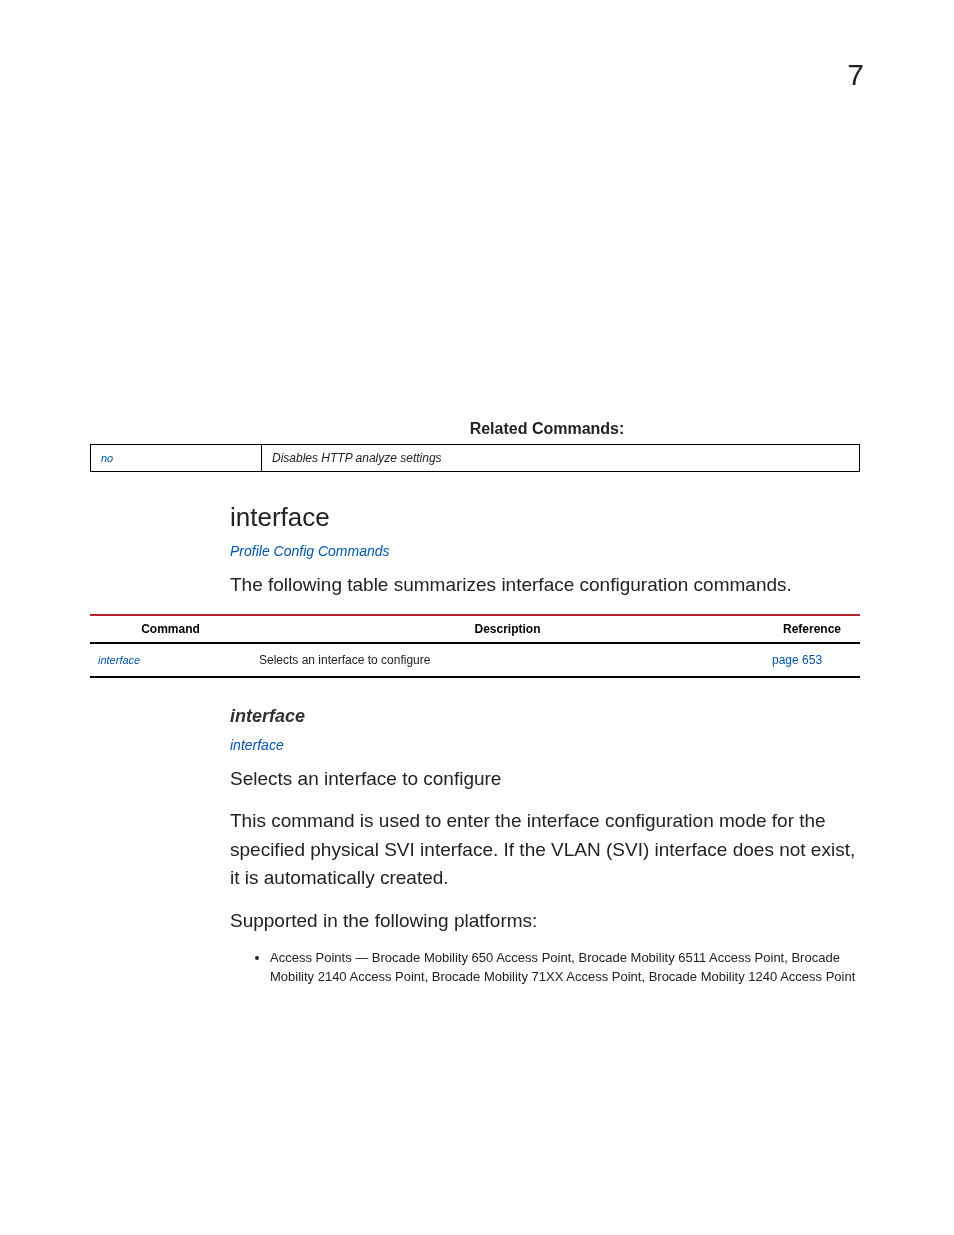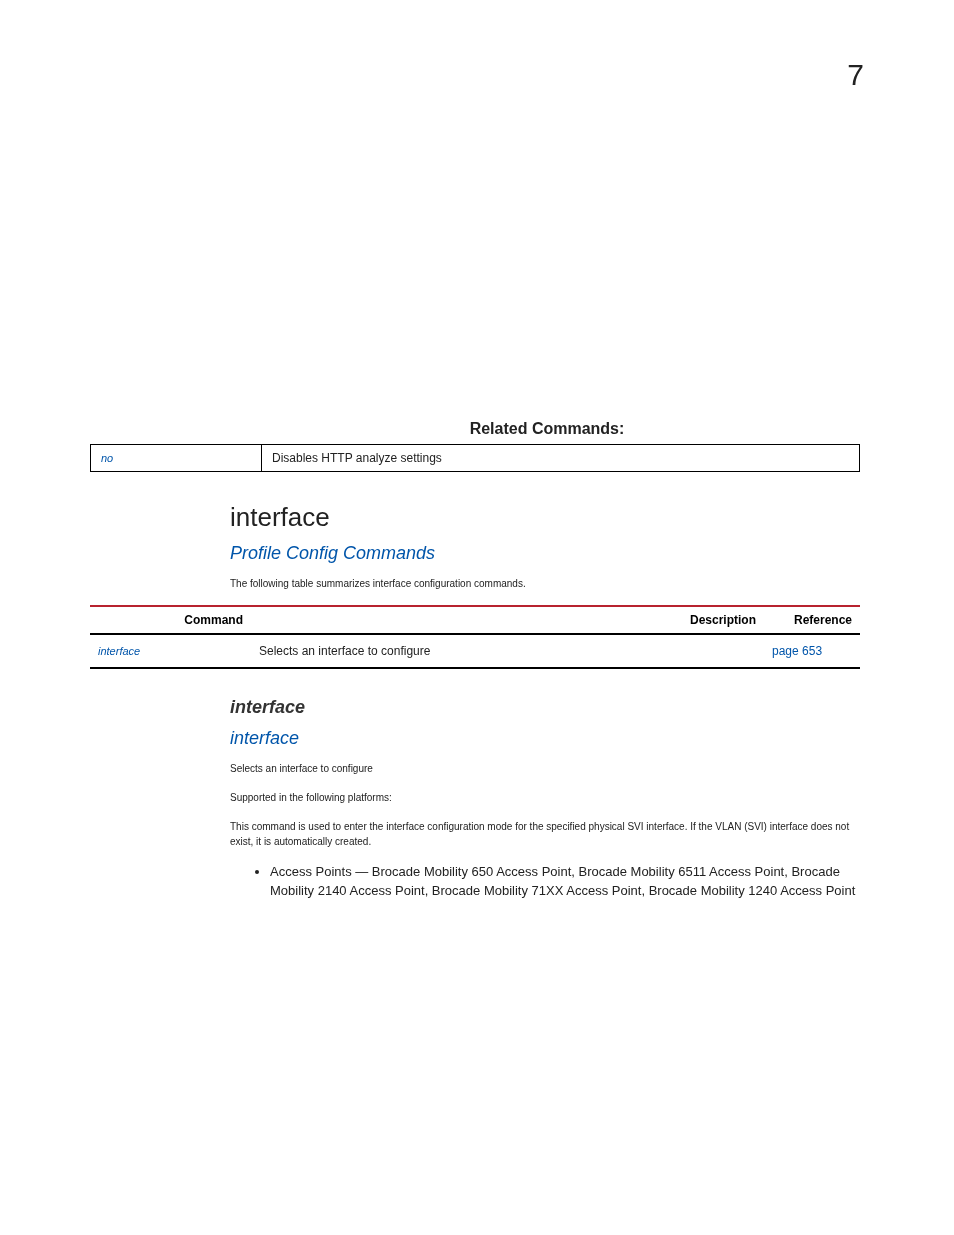--- a/index.html
+++ b/index.html
@@ -39,20 +39,21 @@
     border-collapse: collapse;
     width: 770px;
     margin-left: -140px;
     margin-bottom: 30px;
   }
   .simple-table td {
     border: 1px solid #000;
     padding: 6px 10px;
     font-size: 12px;
     vertical-align: top;
+    font-style: italic;
   }
   .simple-table .cmd-cell {
     width: 150px;
     color: #0055aa;
     font-style: italic;
   }
   .h1 {
     font-size: 26px;
     font-weight: normal;
     color: #222;
@@ -66,39 +67,39 @@
     margin: 28px 0 10px 0;
   }
   .link {
     color: #0055aa;
     font-style: italic;
     font-size: 11px;
   }
   .subtitle-link {
     color: #0055aa;
     font-style: italic;
-    font-size: 18px;
+    font-size: 14px;
     display: block;
     margin-bottom: 12px;
   }
   .body-text {
-    font-size: 10px;
+    font-size: 19px;
     margin: 10px 0 14px 0;
     line-height: 1.5;
     color: #222;
   }
   .cmd-table {
     border-collapse: collapse;
     width: 770px;
     margin-left: -140px;
     margin-top: 6px;
     font-size: 12px;
   }
   .cmd-table thead th {
-    text-align: right;
+    text-align: center;
     font-weight: bold;
     font-size: 12px;
     color: #000;
     padding: 6px 8px;
     border-top: 2px solid #b8232f;
     border-bottom: 2px solid #000;
   }
   .cmd-table tbody td {
     padding: 8px 8px;
     vertical-align: top;
@@ -164,20 +165,20 @@
           <td class="col-cmd"><a class="link">interface</a></td>
           <td>Selects an interface to configure</td>
           <td class="col-ref"><a>page 653</a></td>
         </tr>
       </tbody>
     </table>
 
     <div class="h2">interface</div>
     <a class="subtitle-link">interface</a>
     <div class="body-text">Selects an interface to configure</div>
+    <div class="body-text">This command is used to enter the interface configuration mode for the specified physical SVI interface. If the VLAN (SVI) interface does not exist, it is automatically created.</div>
     <div class="body-text">Supported in the following platforms:</div>
-    <div class="body-text">This command is used to enter the interface configuration mode for the specified physical SVI interface. If the VLAN (SVI) interface does not exist, it is automatically created.</div>
     <ul class="bullets">
       <li>Access Points — Brocade Mobility 650 Access Point, Brocade Mobility 6511 Access Point, Brocade Mobility 2140 Access Point, Brocade Mobility 71XX Access Point, Brocade Mobility 1240 Access Point</li>
     </ul>
 
   </div>
 </div>
 
 </body></html>

